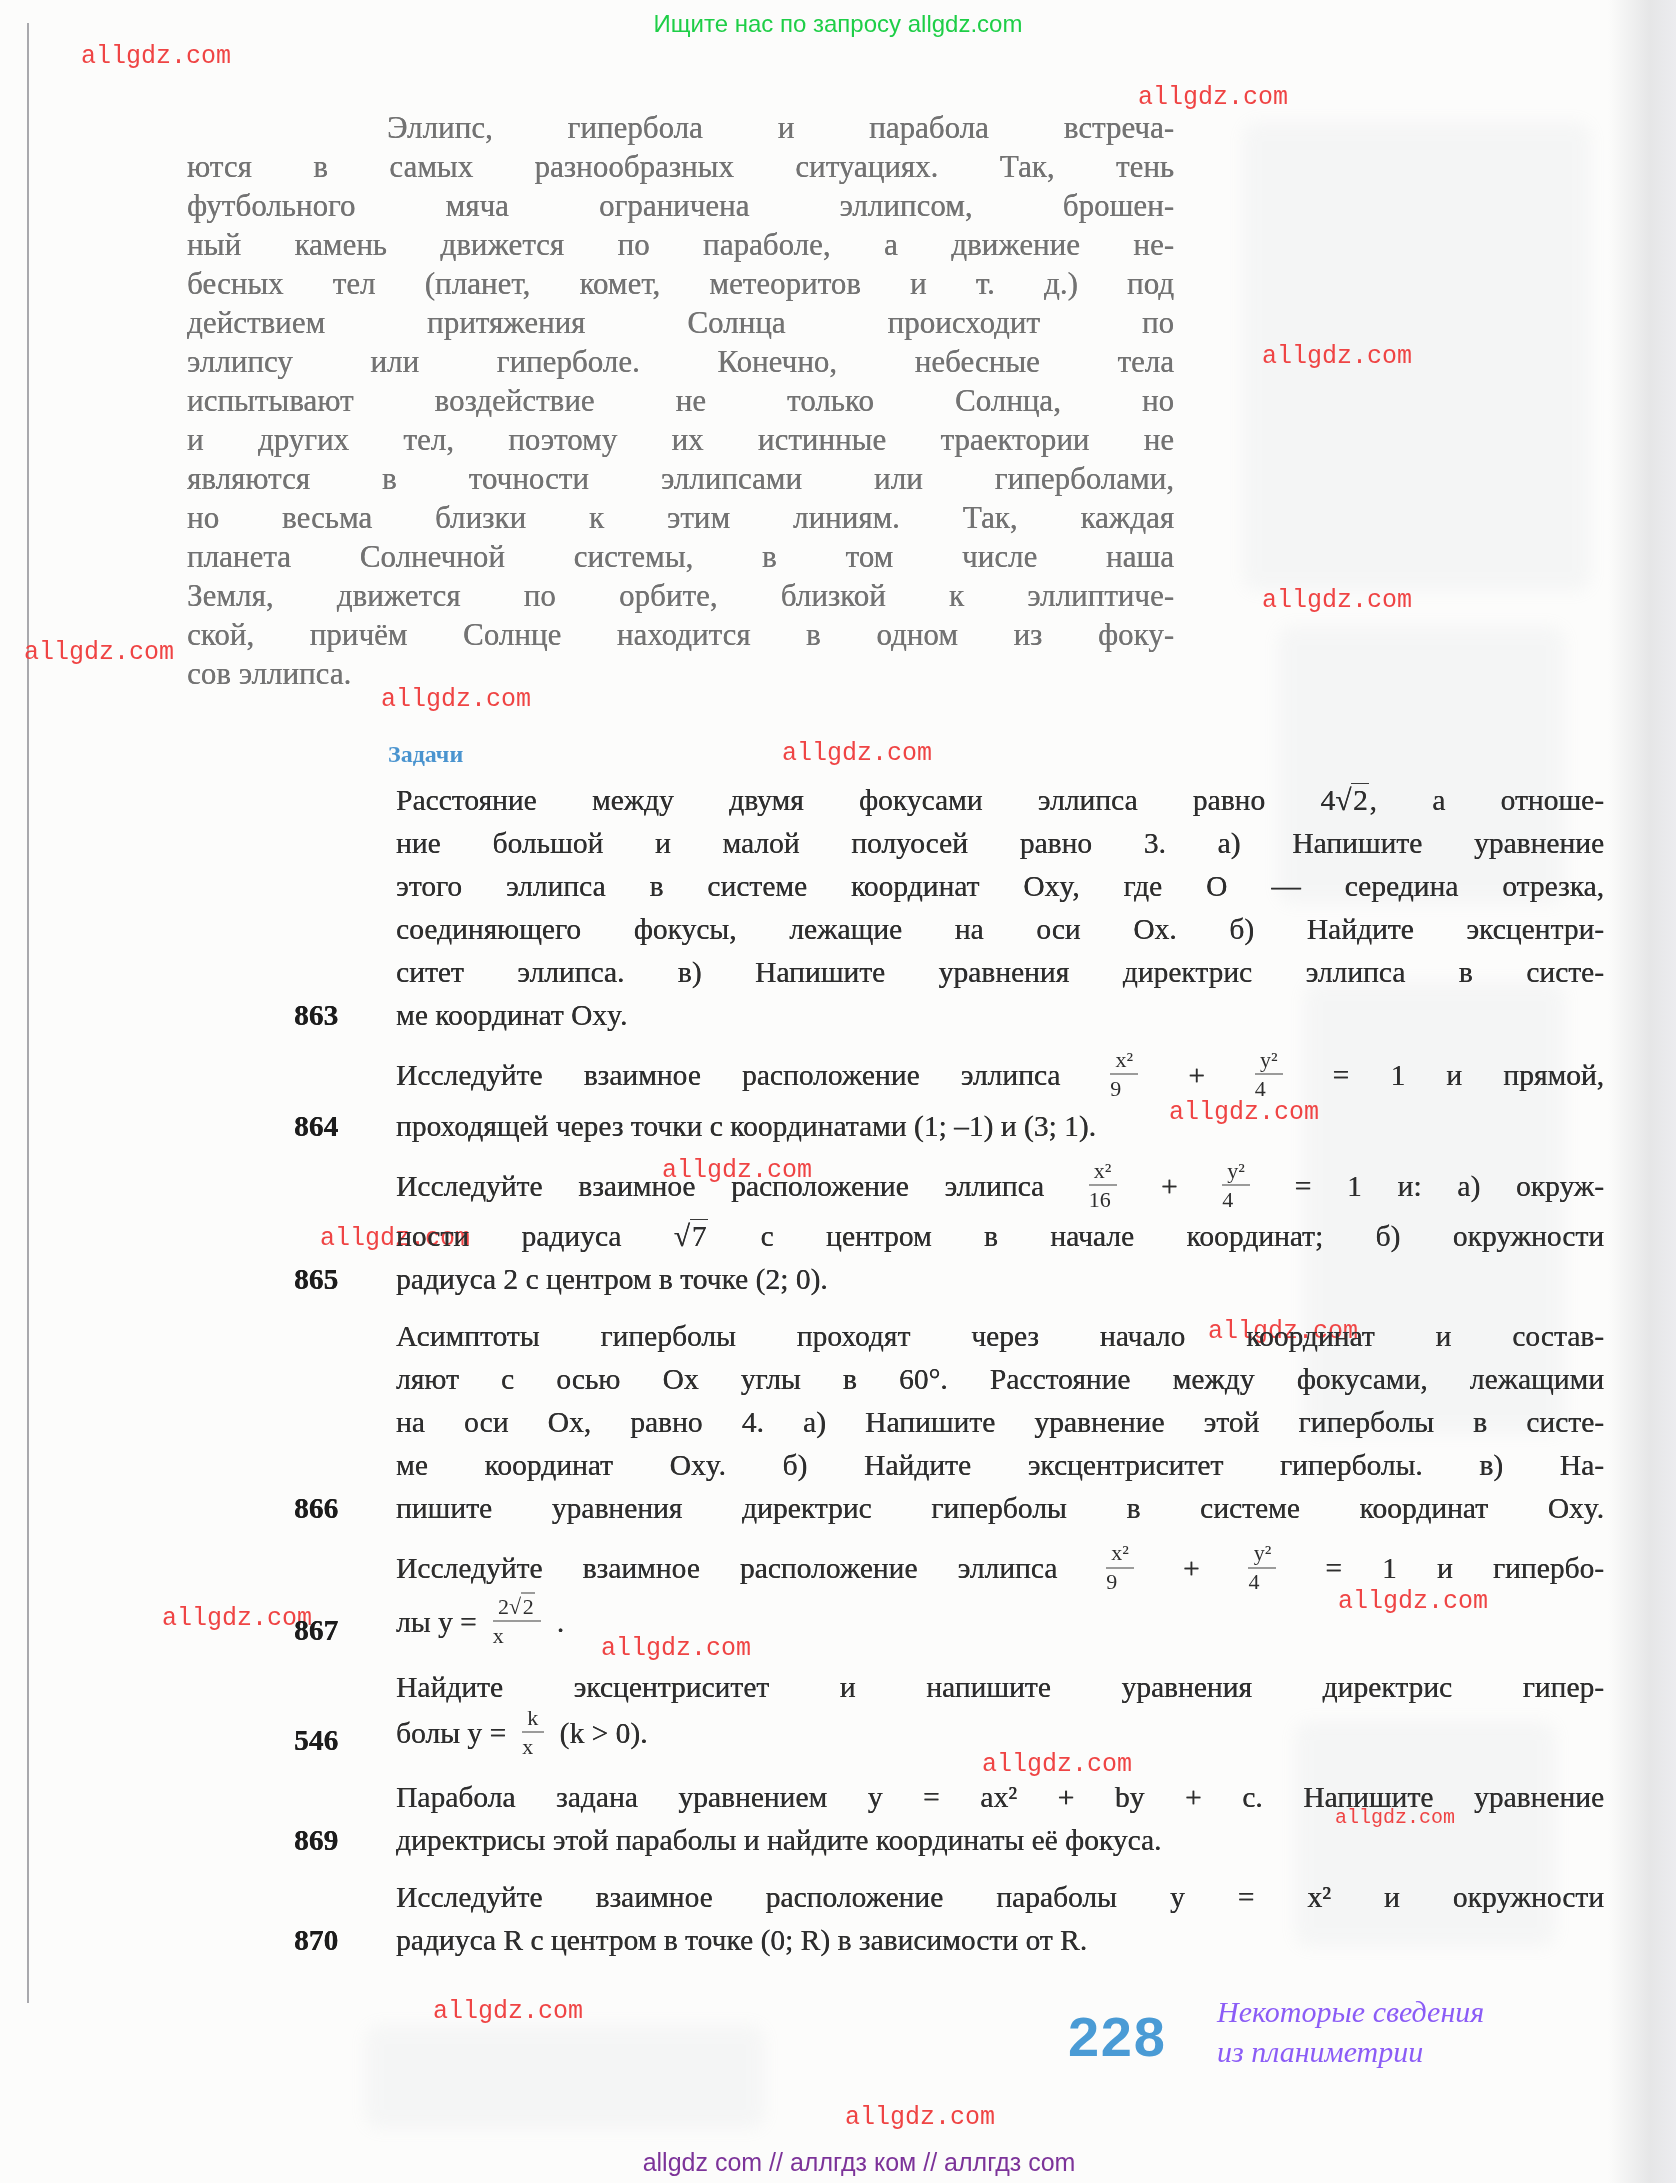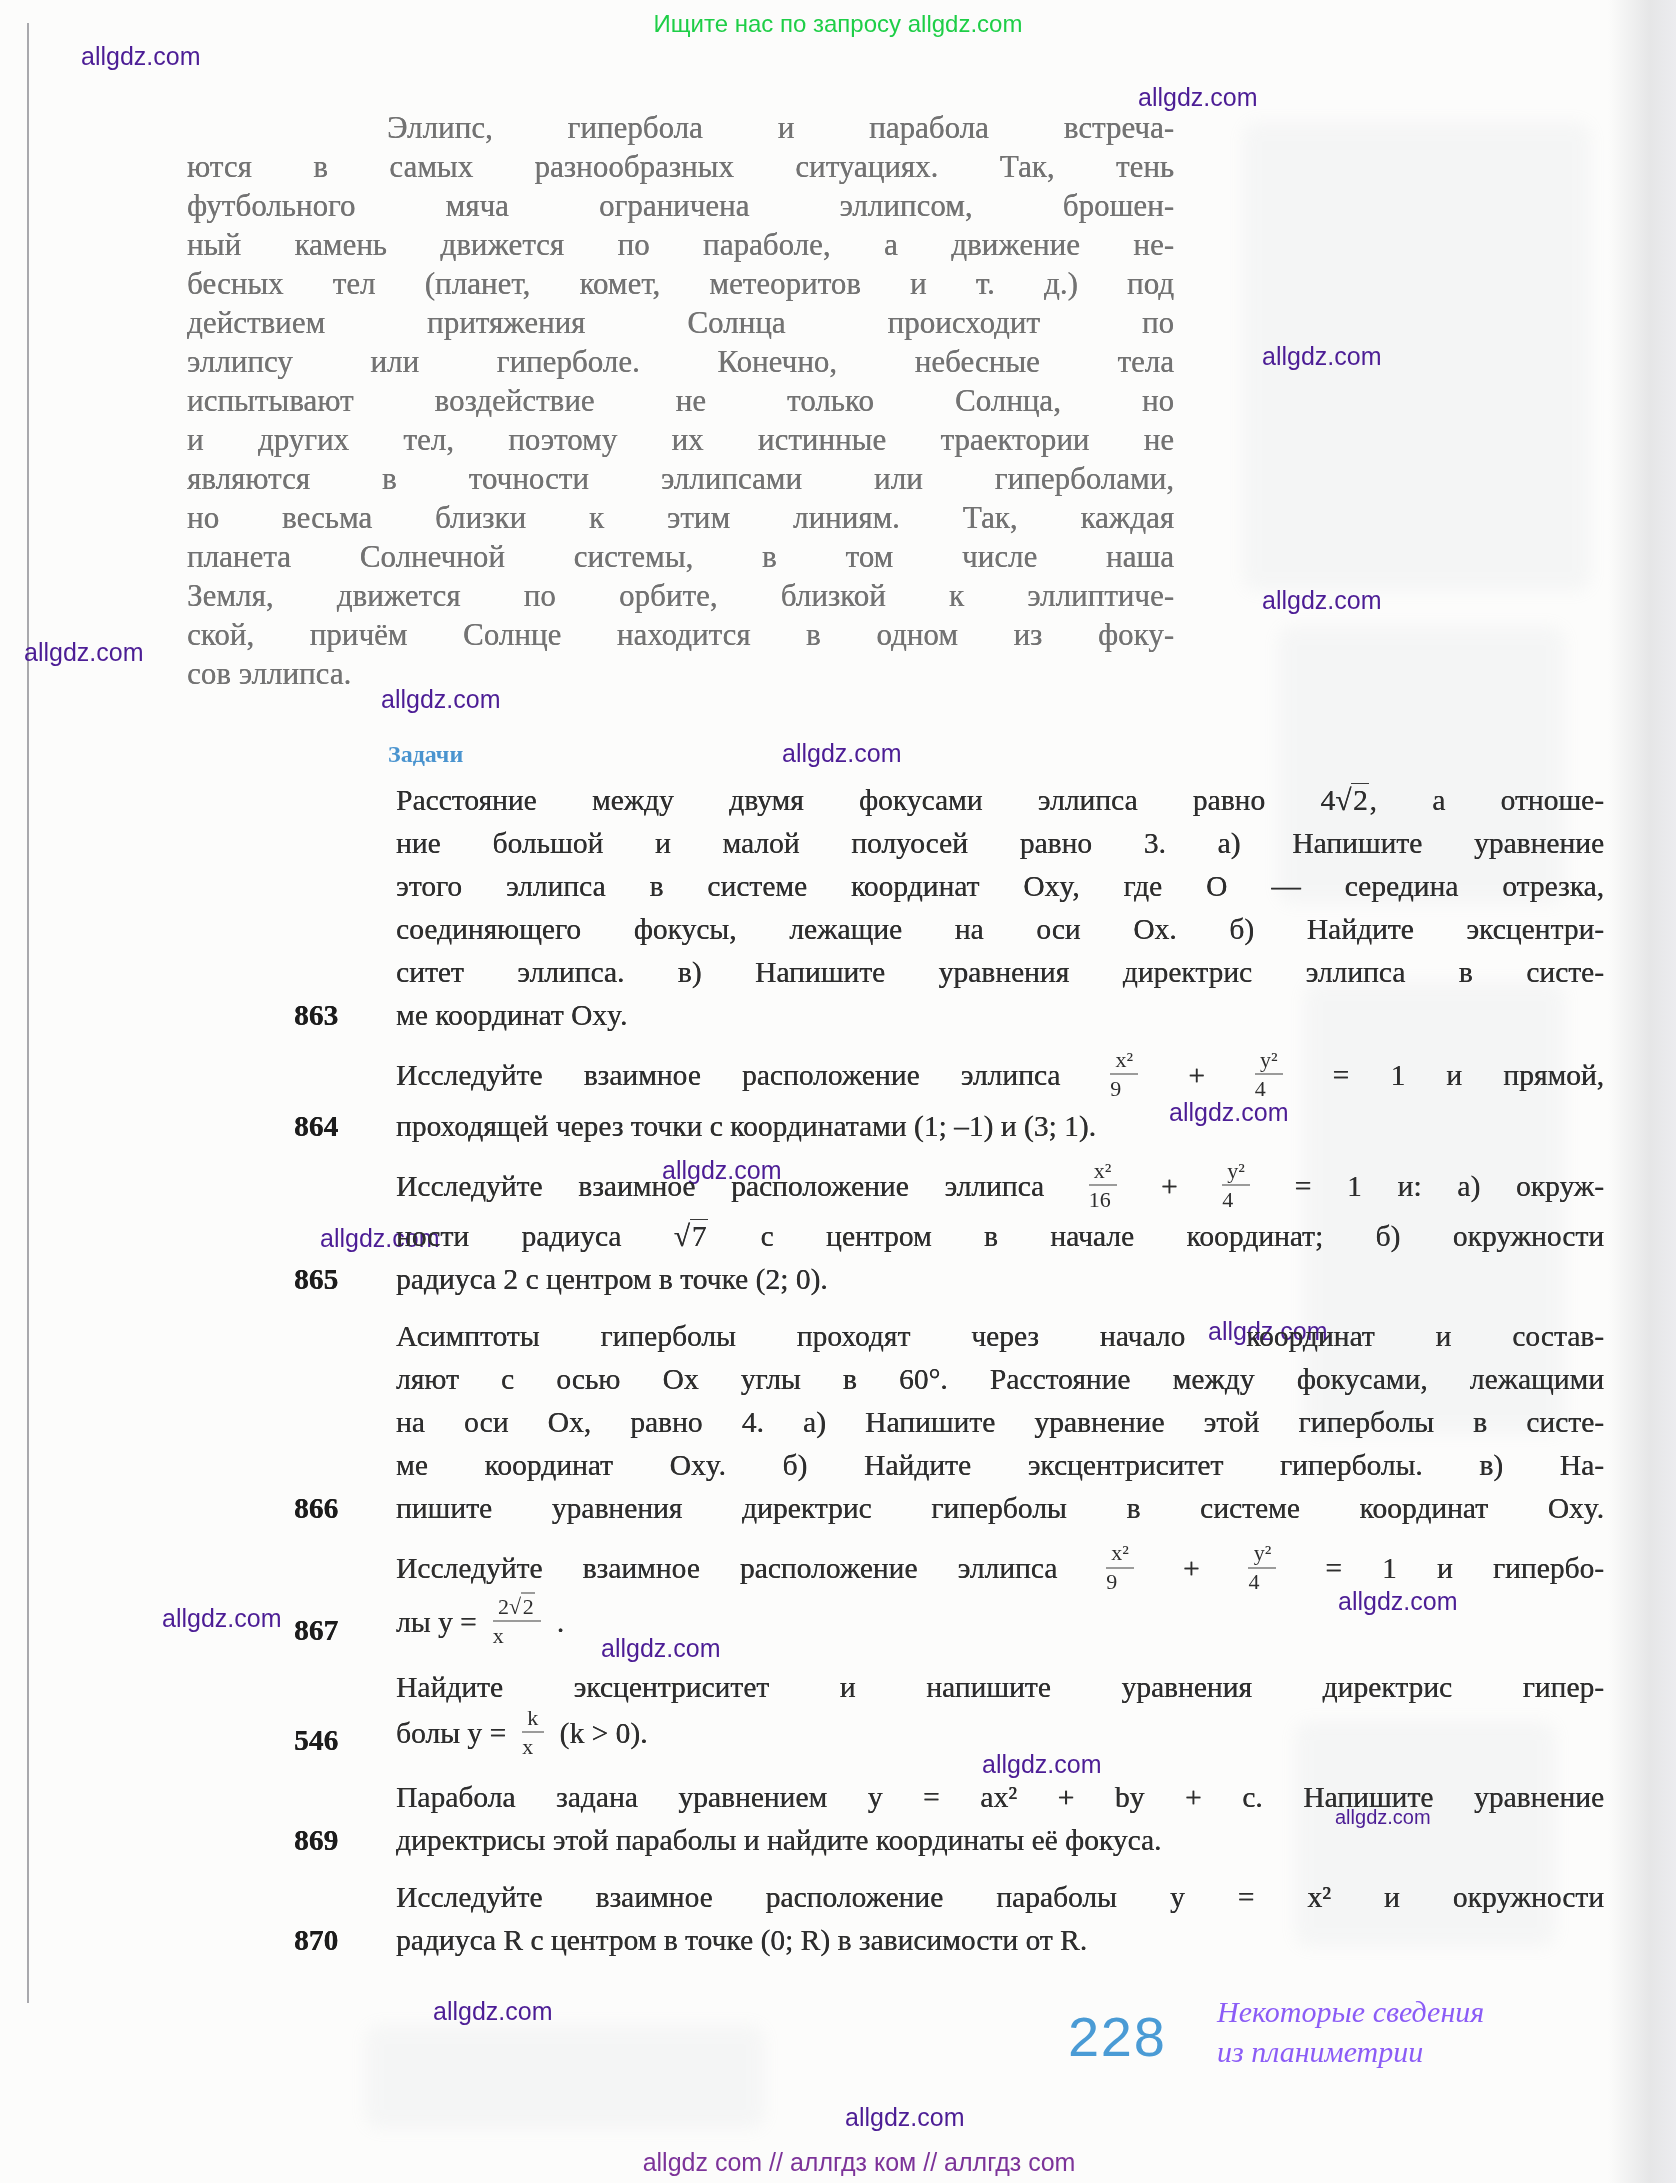--- a/index.html
+++ b/index.html
@@ -7,21 +7,21 @@
         font-family:"Liberation Serif",serif;color:#2e2e2e;}
   
   .left-edge-line{position:absolute;left:27px;top:22.6px;width:1.7px;height:1980px;background:#a9a9ad;}
   .right-edge-shadow{position:absolute;right:0;top:0;width:68px;height:100%;
         background:linear-gradient(to right,rgba(200,200,205,0) 0%,rgba(150,152,160,.22) 62%,rgba(236,236,239,1) 100%);}
   .smudge{position:absolute;background:#b9c0c8;opacity:.10;filter:blur(7.8px);border-radius:15.6px;}
 
   
   .promo{position:absolute;top:10.4px;left:0;width:100%;text-align:center;
          font-family:"Liberation Sans",sans-serif;font-size:24px;}
-  .wm{position:absolute;font-family:Liberation Sans, sans-serif;color:#4c1d95;white-space:nowrap;}
+  .wm{position:absolute;font-family:Liberation Mono, monospace;color:#ef4444;white-space:nowrap;}
 
   
   .intro{position:absolute;left:187px;top:108px;width:987px;
          font-size:31px;line-height:39px;color:#737373;text-shadow:0.3px 0 0 currentColor;}
   .intro .pl{text-align:justify;text-align-last:justify;height:39px;overflow:visible;}
   .intro .pl.first{padding-left:200px;}
   .intro .pl.last{text-align-last:left;}
 
   
   .tasks-h{position:absolute;left:388px;top:741px;font-size:24px;font-weight:bold;}
@@ -37,21 +37,21 @@
 
   .frac{display:inline-block;vertical-align:middle;text-align:center;
         font-size:22px;line-height:1.12;margin:0 8.7px;transform:translateY(-3.5px);text-shadow:none;}
   .frac .fn{display:block;padding:0 5.2px 1.7px;border-bottom:1.7px solid #3a3a3a;}
   .frac .fd{display:block;padding-top:1.7px;}
   .rt{white-space:nowrap;}
   .rt .rad{border-top:1.7px solid #3a3a3a;padding:0 1.7px;}
 
   
   .pageno{position:absolute;left:1068px;top:2004px;font-family:"Liberation Sans",sans-serif;
-          font-weight:normal;font-size:56px;letter-spacing:1.7px;}
+          font-weight:bold;font-size:56px;letter-spacing:1.7px;}
   .sect{position:absolute;left:1217px;top:1992px;font-style:italic;font-size:30px;line-height:40px;}
   .bottom-line{position:absolute;top:2148px;left:0;width:100%;text-align:center;
                font-family:"Liberation Sans",sans-serif;font-size:25px;}
 </style>
 </head>
 <body>
 
 <div id="page">
 
   <div class="left-edge-line"></div>

